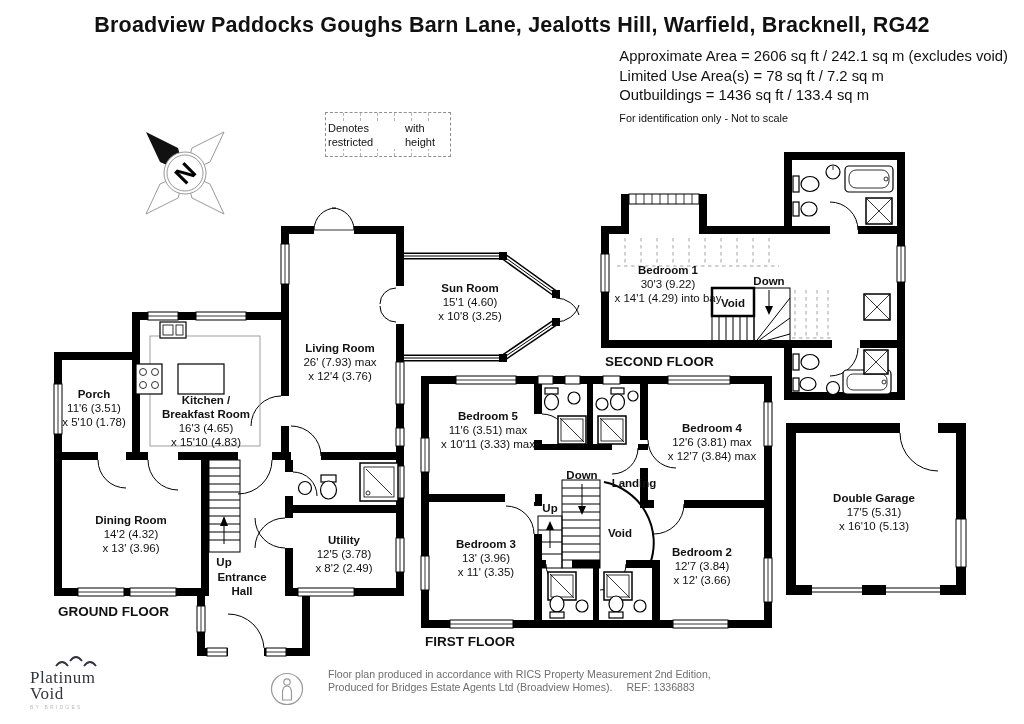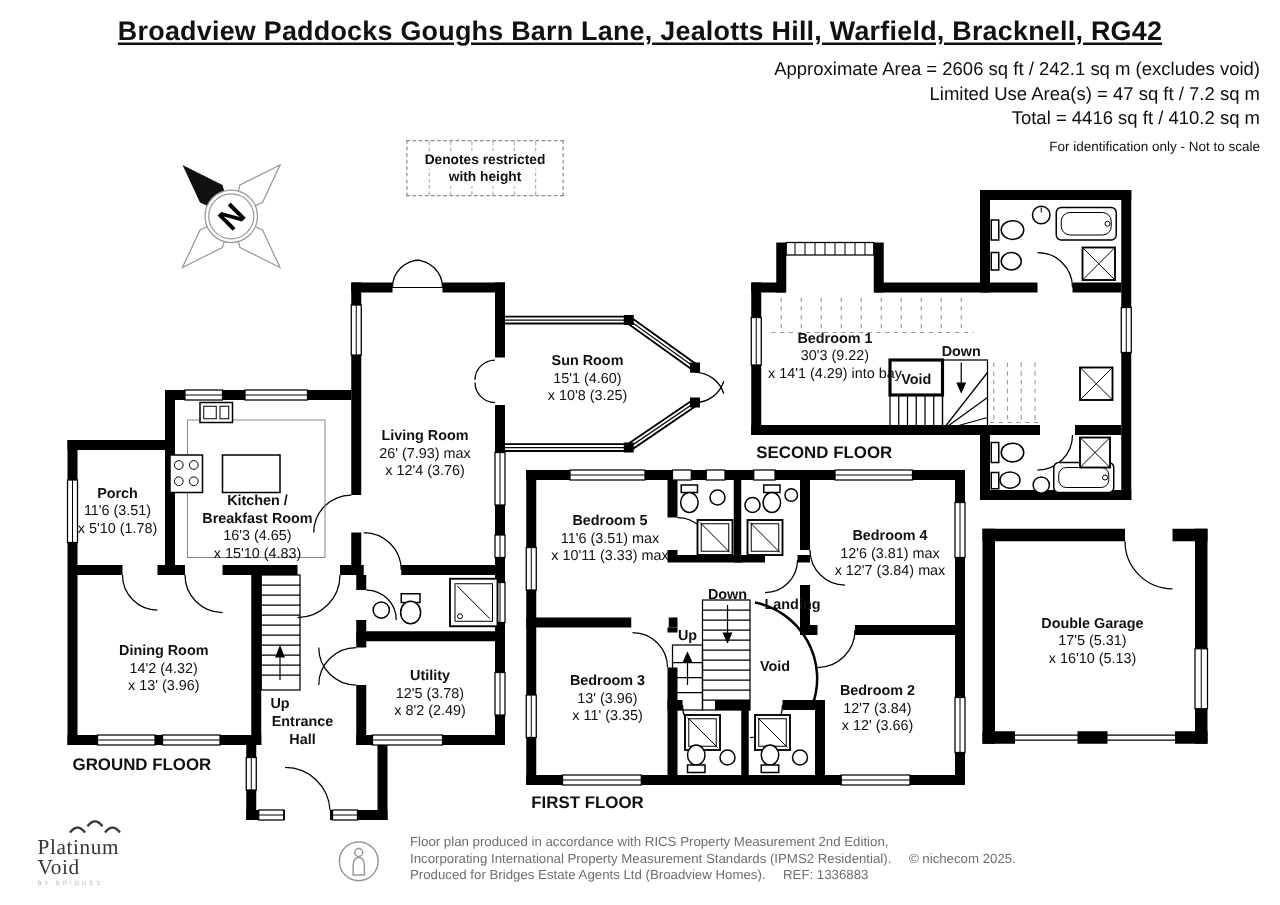--- a/index.html
+++ b/index.html
@@ -1,27 +1,27 @@
 <!DOCTYPE html>
 <html><head>
 <meta charset="utf-8">
 <style>
   html,body{margin:0;padding:0;background:#fff;}
   body{width:1024px;height:724px;position:relative;overflow:hidden;
        font-family:"Liberation Sans",sans-serif;color:#111;}
   .title{position:absolute;top:13px;left:0;width:100%;text-align:center;
-         font-size:21.5px;font-weight:bold;letter-spacing:.2px;text-decoration:underline;}
-  .stats{position:absolute;top:47px;right:16px;text-align:right;
+         font-size:21.5px;font-weight:bold;letter-spacing:.2px;}
+  .stats{position:absolute;top:47px;right:16px;
          font-size:14.8px;line-height:19.6px;}
   .stats .note{font-size:10.8px;margin-top:3px;}
   .legend{position:absolute;left:325px;top:112px;width:126px;height:45px;
           border:1.5px dashed #8f8f8f;box-sizing:border-box;}
   .legend .vl{position:absolute;top:0;bottom:0;width:0;border-left:1.4px dashed #b5b5b5;}
-  .legend .txt{position:absolute;left:0;top:0;right:0;bottom:0;display:flex;flex-direction:column;
-               justify-content:center;align-items:center;font-size:11px;font-weight:bold;line-height:14px;}
+  .legend .txt{position:absolute;left:0;top:0;right:0;bottom:0;display:flex;flex-direction:row;
+               justify-content:center;align-items:center;font-size:11px;font-weight:normal;line-height:14px;}
   .legend .txt span{background:#fff;padding:0 2px;}
   svg{position:absolute;left:0;top:0;}
   svg text{text-anchor:middle;}
   .w{fill:#000;}
   .win{fill:#fff;stroke:#000;stroke-width:1;}
   .wl{stroke:#000;stroke-width:.8;}
   .thin{fill:none;stroke:#000;stroke-width:1;}
   .thin2{fill:#fff;stroke:#000;stroke-width:1.5;}
   .fix{fill:#fff;stroke:#000;stroke-width:1.2;}
   .fixl{fill:none;stroke:#000;stroke-width:.8;}
@@ -38,22 +38,22 @@
   .logo .l1{font-family:"Liberation Serif",serif;font-size:17px;letter-spacing:.5px;line-height:16px;}
   .logo .sub{font-size:5px;letter-spacing:2.2px;color:#b9b9c2;margin-top:2px;}
 </style>
 </head>
 <body>
 
 <div class="title">Broadview Paddocks Goughs Barn Lane, Jealotts Hill, Warfield, Bracknell, RG42</div>
 
 <div class="stats">
   <div>Approximate Area = 2606 sq ft / 242.1 sq m (excludes void)</div>
-  <div>Limited Use Area(s) = 47 sq ft / 7.2 sq m</div>
-  <div>Total = 4416 sq ft / 410.2 sq m</div>
+  <div>Limited Use Area(s) = 78 sq ft / 7.2 sq m</div>
+  <div>Outbuildings = 1436 sq ft / 133.4 sq m</div>
   <div class="note">For identification only - Not to scale</div>
 </div>
 
 <div class="legend">
   <div class="vl" style="left:17px"></div>
     <div class="vl" style="left:34px"></div>
   <div class="vl" style="left:51px"></div>
     <div class="vl" style="left:68px"></div>
   <div class="vl" style="left:85px"></div>
     <div class="vl" style="left:102px"></div>
@@ -445,18 +445,15 @@
 <div class="logo">
   <div style="height:14px"></div>
   <div class="l1">Platinum</div>
   <div class="l1">Void</div>
   <div class="sub">BY BRIDGES</div>
 </div>
 
 <div class="footer">
   <div>Floor plan produced in accordance with RICS Property Measurement 2nd Edition,</div>
   <div>
-    <span>Incorporating International Property Measurement Standards (IPMS2 Residential).</span><span class="gap"></span><span>© nichecom 2025.</span>
-  </div>
-  <div>
     <span>Produced for Bridges Estate Agents Ltd (Broadview Homes).</span><span class="gap"></span><span>REF: 1336883</span>
   </div>
 </div>
 
 </body></html>

